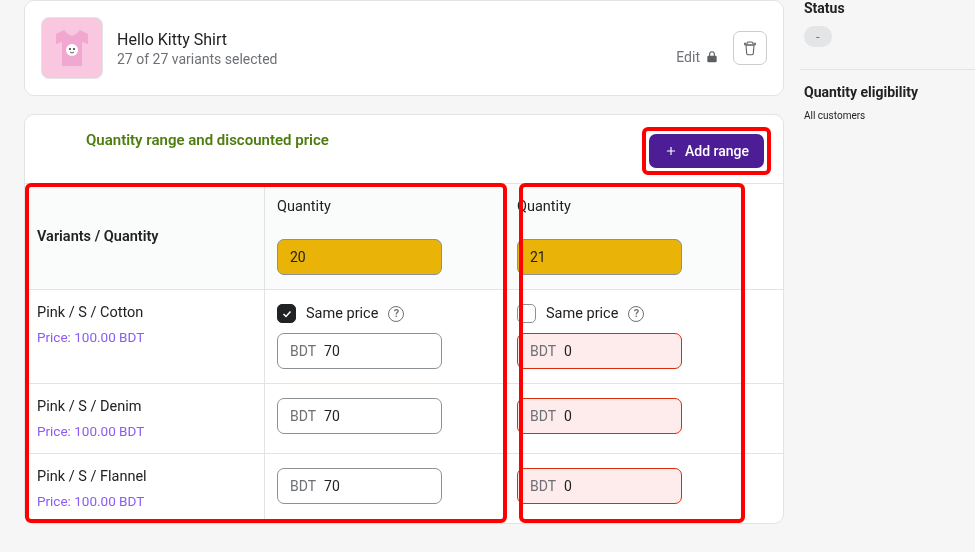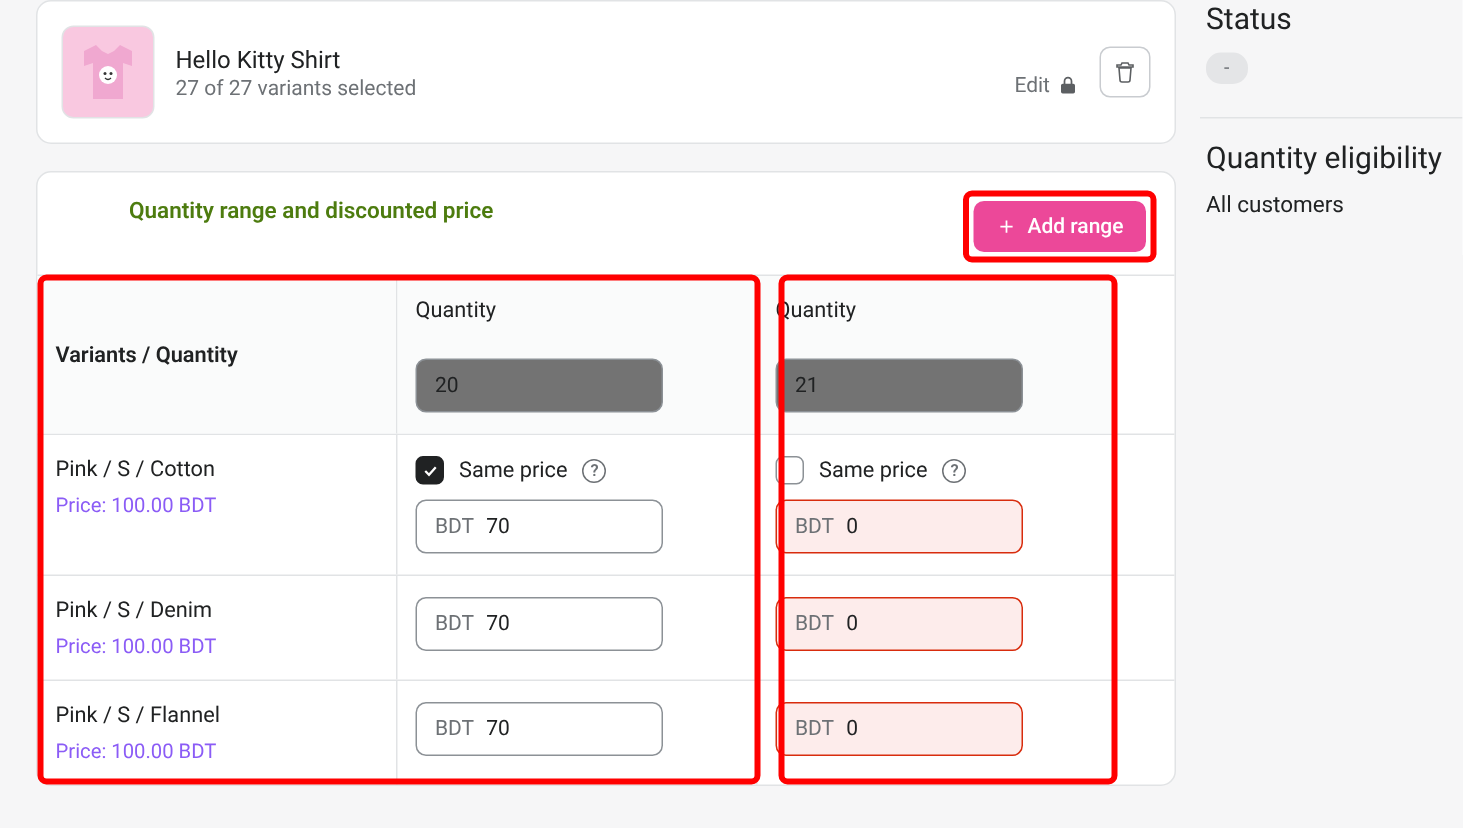--- a/index.html
+++ b/index.html
@@ -66,21 +66,21 @@
     
     .pricing-header {
       padding: 16px 16px 12px;
       display: flex;
       justify-content: space-between;
       align-items: flex-start;
     }
     .pricing-header h3 { font-size: 15px; font-weight: 600; color: #4d7c0f; margin-bottom: 6px; margin-left: 45px; }
     .pricing-header p { font-size: 13.5px; color: #6d7175; }
     .add-range-btn {
-      background: #ec4899;
+      background: #4c1d95;
       color: #fff;
       border: none;
       border-radius: 7px;
       padding: 9px 15px;
       font-size: 14px;
       font-weight: 500;
       display: flex;
       align-items: center;
       gap: 7px;
       cursor: pointer;
@@ -118,21 +118,21 @@
     }
     .qty-label { font-size: 14.5px; color: #202223; margin-bottom: 24px; }
     .input-box {
       height: 36px;
       border: 1px solid #8c9196;
       border-radius: 7px;
       padding: 0 12px;
       font-size: 14px;
       width: 100%;
       max-width: 165px;
-      background: #737373;
+      background: #eab308;
       color: #202223;
     }
     .currency-input {
       height: 36px;
       border: 1px solid #8c9196;
       border-radius: 7px;
       background: #fff;
       display: flex;
       align-items: center;
       max-width: 165px;
@@ -185,32 +185,32 @@
       width: 482px;
       bottom: 0;
     }
     .hl-col2 {
       top: 0;
       left: 494px;
       width: 226px;
       bottom: 0;
     }
     
-    .side-section h4 { font-size: 20px; font-weight: 400; color: #202223; margin-bottom: 10px; }
+    .side-section h4 { font-size: 14px; font-weight: 700; color: #202223; margin-bottom: 10px; }
     .status-pill {
       display: inline-block;
       background: #e4e5e7;
       padding: 3px 12px;
       border-radius: 10px;
       font-size: 13px;
       color: #6d7175;
     }
     .side-section { padding: 0 4px 22px 4px; }
     .side-divider { border-top: 1px solid #e1e3e5; margin: 0 0 14px 0; }
-    .eligibility-text { font-size: 15px; color: #202223; }
+    .eligibility-text { font-size: 10px; color: #202223; }
   </style>
 </head>
 <body>
 
 <div class="main-col">
 
   <div class="card product-card">
     <div class="product-thumb">
       <svg viewBox="0 0 48 48">
         <path d="M8 10 L16 6 L20 10 L24 12 L28 10 L32 6 L40 10 L40 20 L34 18 L34 42 L14 42 L14 18 L8 20 Z" fill="#f0a8d0"></path>

